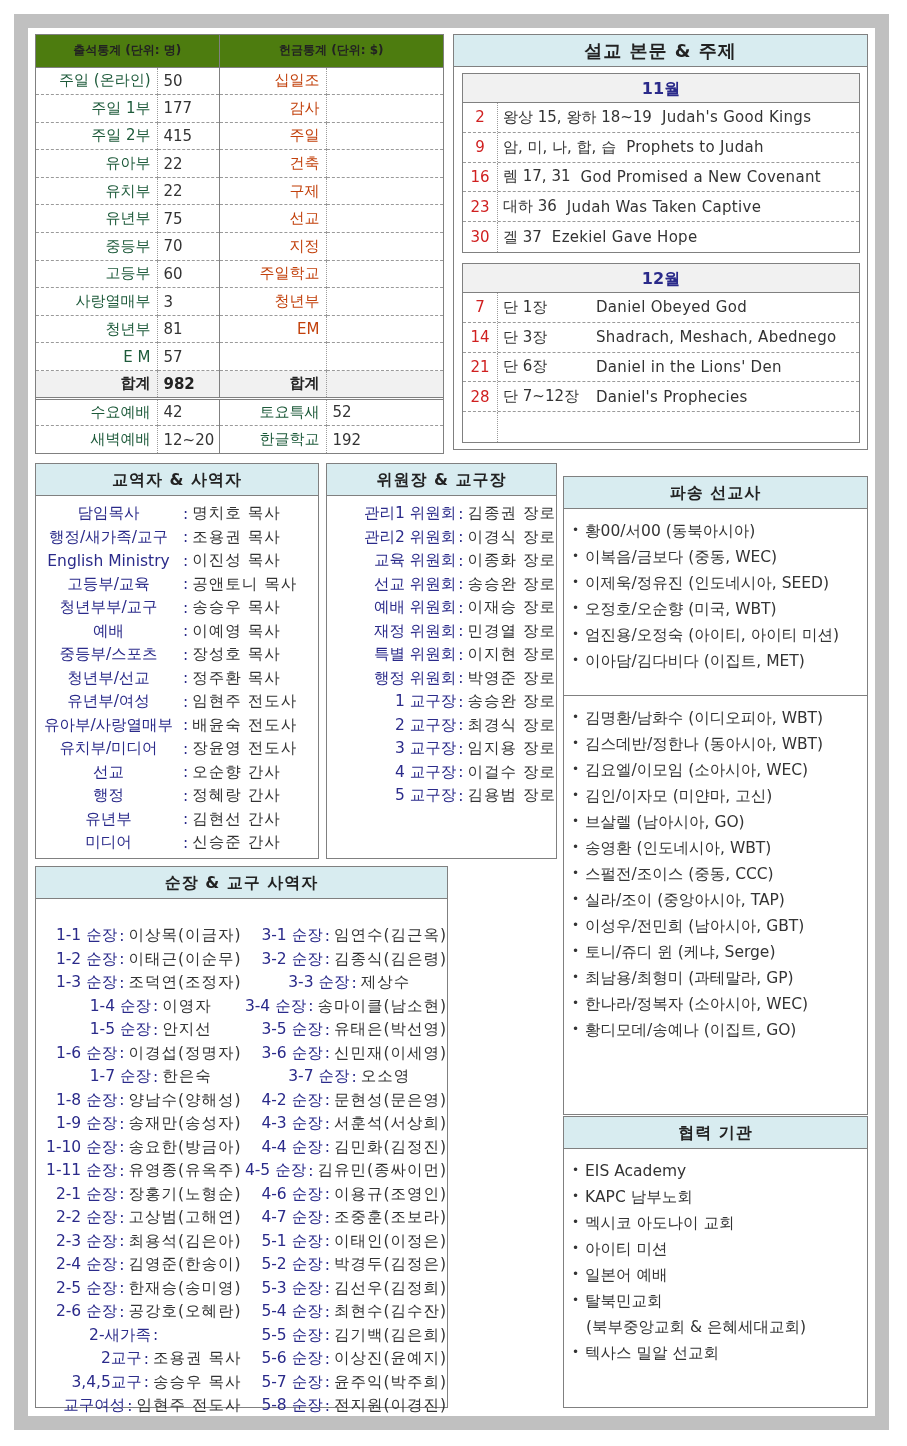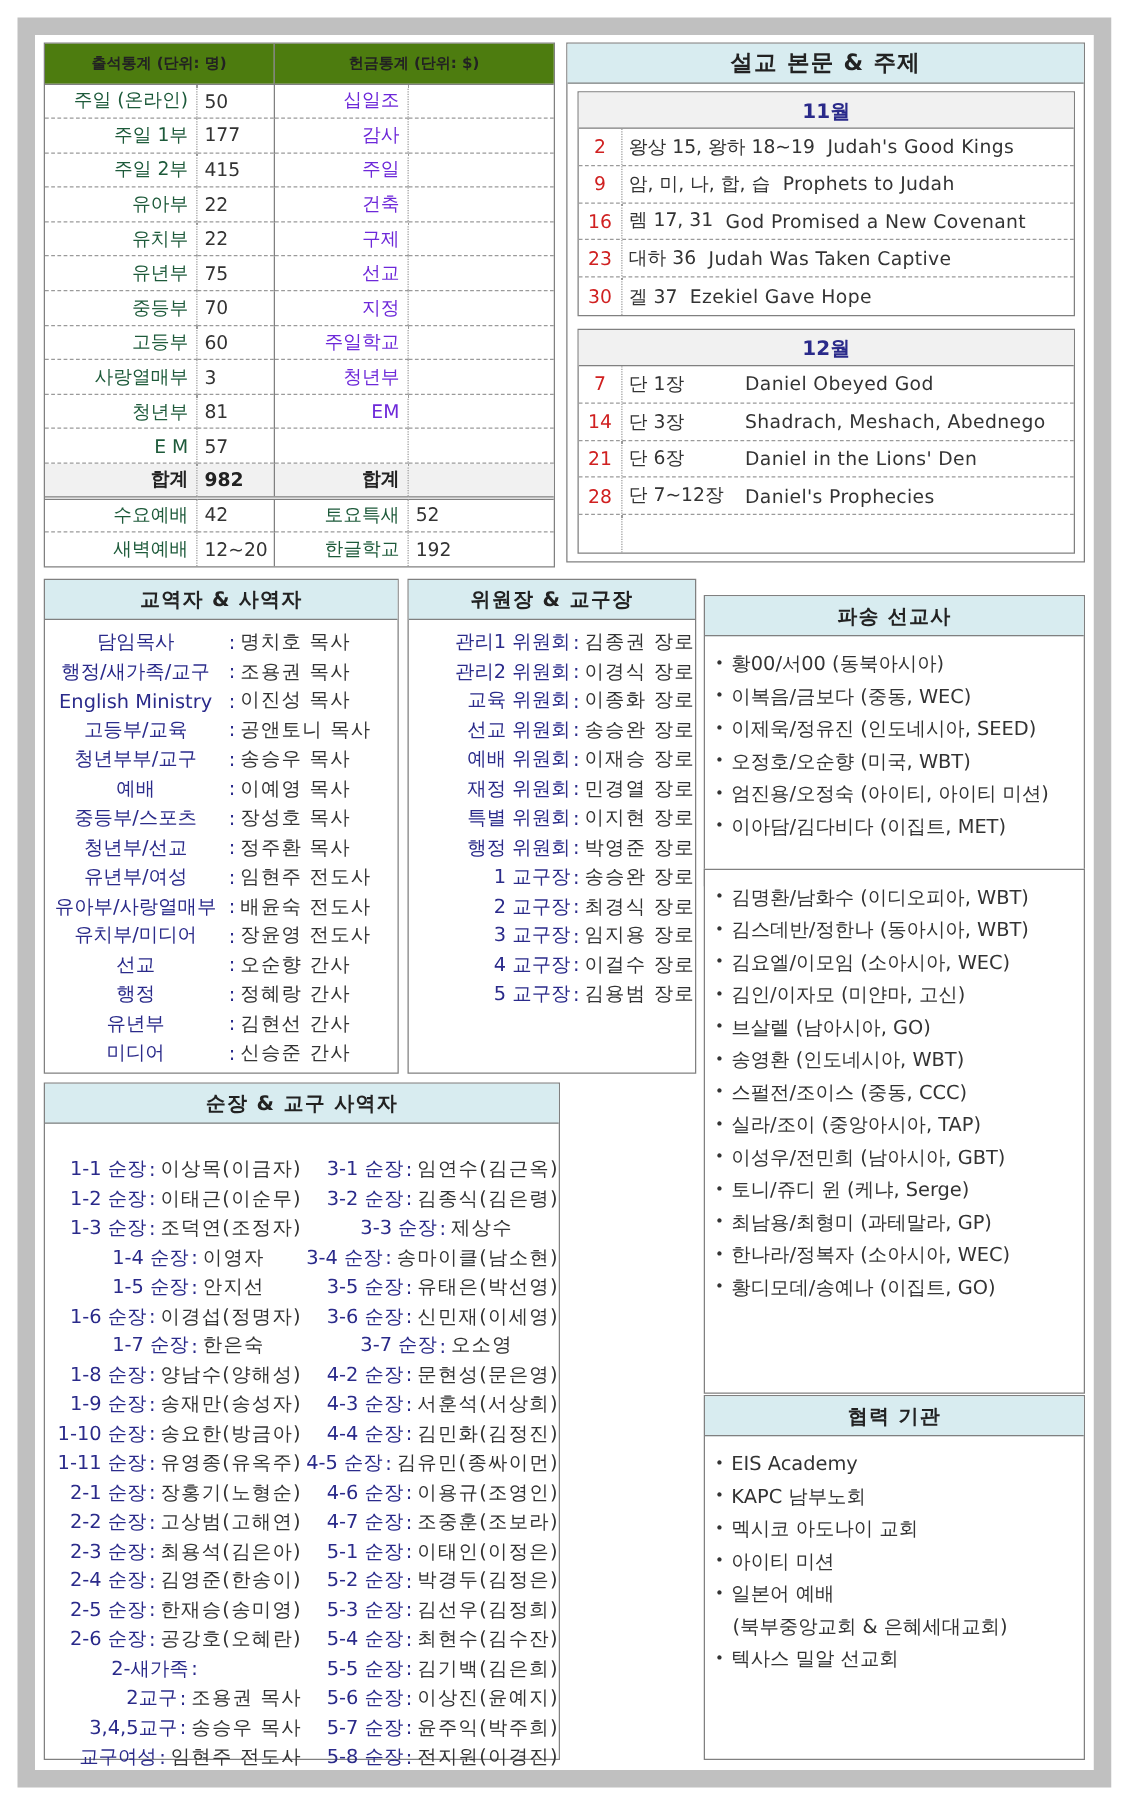--- a/index.html
+++ b/index.html
@@ -12,21 +12,21 @@
   .box-head { background: #d8ecf0; border-bottom: 1.5px solid #808080; text-align: center; font-weight: bold; font-size: 16px; color: #222; letter-spacing: 1px; }
 
   
   .stats { left: 35px; top: 34px; width: 409px; height: 420px; }
   .stats table { width: 100%; border-collapse: collapse; table-layout: fixed; font-size: 15px; }
   .stats th { background: #4d7c0f; height: 32px; font-size: 12px; font-weight: bold; color: #222; border-bottom: 1.5px solid #808080; }
   .stats th.sep { border-right: 1.5px solid #808080; }
   .stats td { height: 27.6px; border-bottom: 1px dashed #9a9a9a; padding: 0 6px; white-space: nowrap; }
   .stats td.lab { text-align: right; color: #1d5a3a; border-right: 1px dotted #9a9a9a; }
   .stats td.val { text-align: left; color: #333; border-right: 1.5px solid #808080; }
-  .stats td.olab { text-align: right; color: #6d28d9; border-right: 1px dotted #9a9a9a; }
+  .stats td.olab { text-align: right; color: #c2410c; border-right: 1px dotted #9a9a9a; }
   .stats td.oval { text-align: left; color: #333; }
   .stats tr.total td { background: #f1f1f1; font-weight: bold; color: #222; border-bottom: 3px double #808080; }
   .stats tr.last td { border-bottom: none; }
 
   
   .sermon { left: 453px; top: 34px; width: 415px; height: 416px; }
   .sermon .box-head { height: 32px; line-height: 32px; font-size: 18px; }
   .month { position: absolute; left: 8px; width: 398px; border: 1.5px solid #808080; }
   .month .mhead { background: #f1f1f1; text-align: center; font-weight: bold; color: #2a2a8a; font-size: 16px; height: 29px; line-height: 29px; border-bottom: 1px solid #808080; }
   .mrow { display: flex; height: 29.8px; align-items: center; border-bottom: 1px dashed #9a9a9a; font-size: 15px; }
@@ -420,20 +420,21 @@
 </div>
 
 <div class="box inst">
   <div class="box-head">협력 기관</div>
   <ul class="bul" id="inst-list">
       <li>EIS Academy</li>
       <li>KAPC 남부노회</li>
       <li>멕시코 아도나이 교회</li>
       <li>아이티 미션</li>
       <li>일본어 예배</li>
+      <li>탈북민교회</li>
       <li class="cont">(북부중앙교회 &amp; 은혜세대교회)</li>
       <li>텍사스 밀알 선교회</li>
     </ul>
 </div>
 
 <div class="box cells">
   <div class="box-head">순장 &amp; 교구 사역자</div>
   <div class="cols">
     <div class="col col1" id="cells-left">
         <div class="kv">

